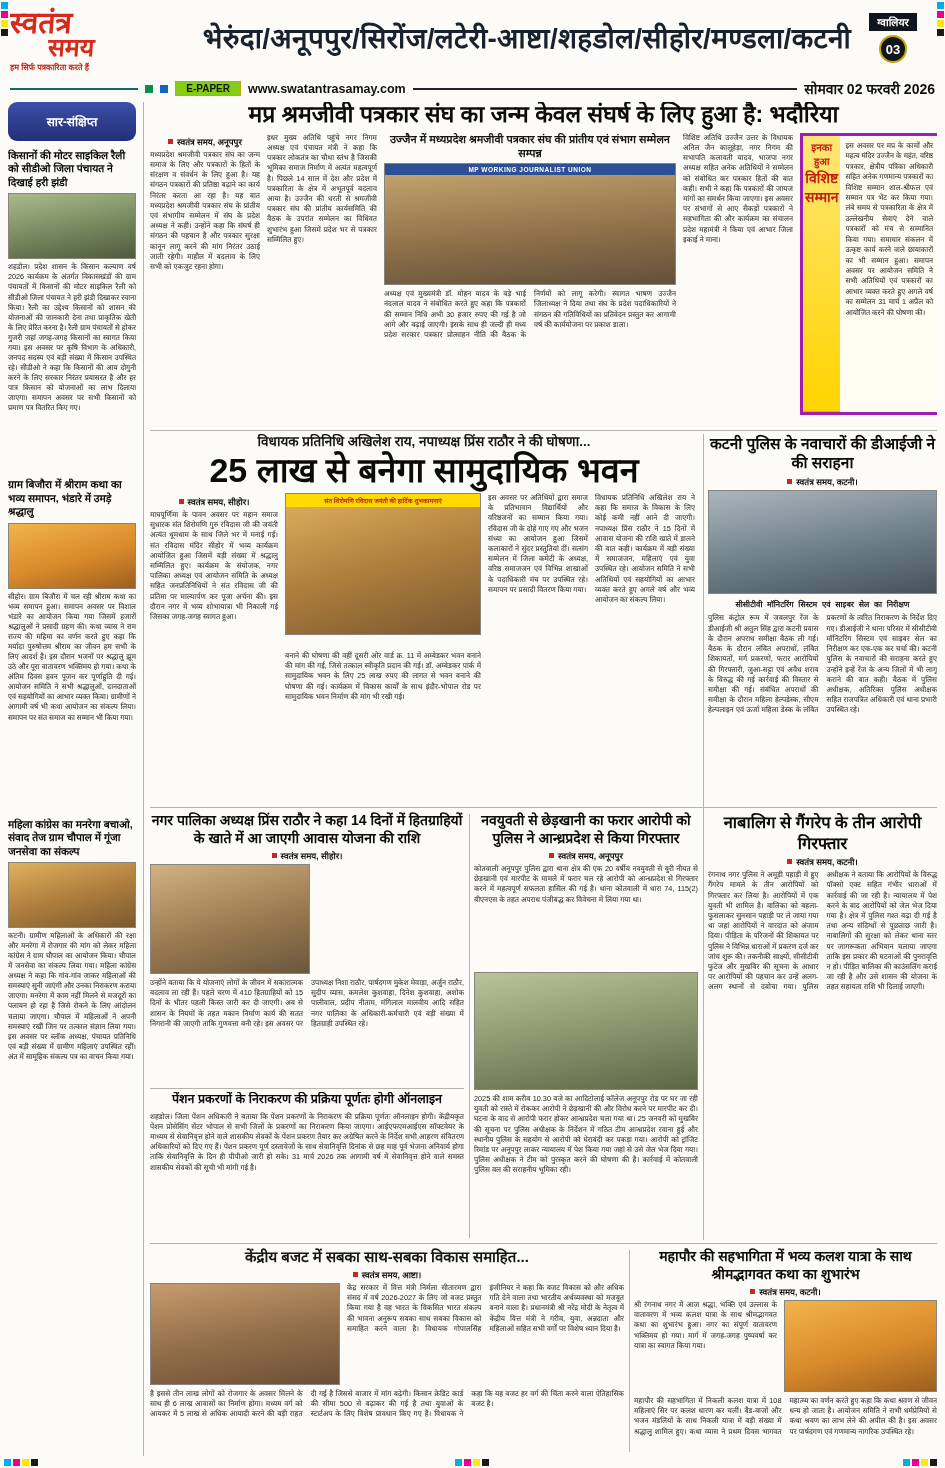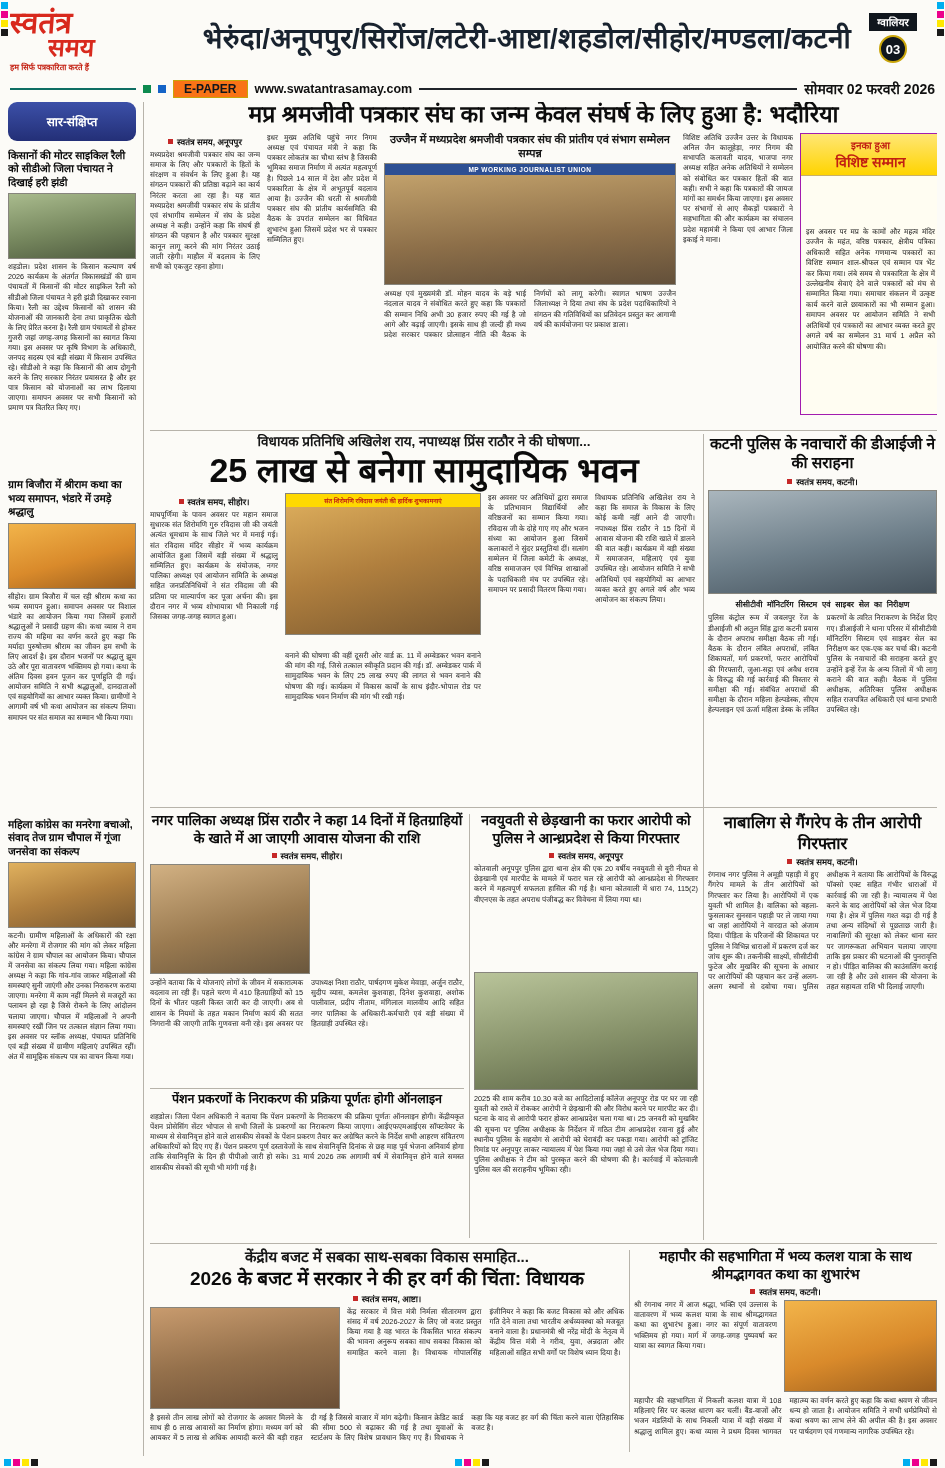--- a/index.html
+++ b/index.html
@@ -26,21 +26,21 @@
   .logo .tag { color:#c42315; font-size:8px; margin-top:4px; display:block; font-weight:bold; }
   .cities { flex:1; text-align:right; font-size:28px; font-weight:800; color:#18222e; padding-top:10px; white-space:nowrap; letter-spacing:.3px; }
   .edcol { width:84px; text-align:center; padding-top:4px; }
   .ed { background:#10161d; color:#fff; font-size:10.5px; font-weight:bold; padding:2px 8px; display:inline-block; }
   .pg { width:28px; height:28px; border-radius:50%; background:#10161d; color:#fff; display:flex; align-items:center; justify-content:center; font-size:13px; font-weight:bold; margin:4px auto 0; border:2px solid #c9a50a; }
   .rule { display:flex; align-items:center; gap:7px; margin-top:7px; }
   .rline { flex:1; height:2px; background:#0e6e63; }
   .rline.dark { flex:3; background:#20242a; }
   .sq { width:8px; height:8px; display:inline-block; }
   .sqg{background:#0d8a4f}.sqb{background:#1463c7}
-  .badge { background:#f97316; border:1px solid #c9a50a; color:#10161d; font-size:12px; font-weight:bold; padding:1px 10px; }
+  .badge { background:#84cc16; border:1px solid #c9a50a; color:#10161d; font-size:10px; font-weight:bold; padding:1px 10px; }
   .site { font-size:12.5px; font-weight:bold; color:#111; }
   .date { font-size:14px; font-weight:bold; color:#111; }
 
   
   #sidebar { position:absolute; left:8px; top:102px; width:136px; height:1354px; padding-right:7px; border-right:1px solid #b7b3aa; overflow:hidden; }
   .sbtitle { background:linear-gradient(180deg,#3c50a8,#232f77); color:#fff; font-size:12px; font-weight:bold; text-align:center; border-radius:9px; padding:11px 0; }
   .sbhead { font-size:10.5px; font-weight:bold; line-height:1.28; margin:8px 0 4px; color:#0d0d0d; }
   .sbbody { font-size:7.2px; line-height:1.4; text-align:justify; margin-top:3px; }
 
   
@@ -69,21 +69,21 @@
   .h-kick { font-size:13.5px; font-weight:bold; text-align:center; line-height:1.2; }
   .h-m  { font-size:14px; font-weight:800; text-align:center; line-height:1.25; color:#0c0c0c; }
   .h-m2 { font-size:15.5px; font-weight:800; text-align:center; line-height:1.25; color:#0c0c0c; }
   .h-m3 { font-size:16.5px; font-weight:800; text-align:center; line-height:1.25; color:#0c0c0c; }
   .h-s  { font-size:12.5px; font-weight:800; text-align:center; line-height:1.25; color:#0c0c0c; }
   .h-budget { font-size:19px; font-weight:800; text-align:center; line-height:1.15; margin:2px 0; color:#0b0b0b; }
   .caption { font-size:7.8px; font-weight:bold; text-align:center; margin:7px 0 3px; line-height:1.25;font-family:Liberation Mono, monospace; }
   .row { display:flex; gap:7px; }
 
   
-  .honbox { border:1px solid #a21caf; background:#fffdf2; display:flex; flex-direction:column; overflow:hidden;gap:46px; }
+  .honbox { border:3px solid #a21caf; background:#fffdf2; display:flex; overflow:hidden; }
   .honhead { background:linear-gradient(180deg,#ffe675,#ffd400); text-align:center; padding:4px 2px; border-bottom:1px solid #c8b06a; }
   .honhead .t1 { display:block; color:#c21f12; font-size:10px; font-weight:bold; }
   .honhead .t2 { display:block; color:#c21f12; font-size:14px; font-weight:800; }
   .honbody { padding:5px; font-size:7.2px; line-height:1.45; text-align:justify; }
 </style>
 </head>
 <body>
 
 <div id="page">
 
@@ -266,21 +266,20 @@
     <div class="h-m3">नाबालिग से गैंगरेप के तीन आरोपी गिरफ्तार</div>
     <div class="byline">
         <span class="bym"></span>
         <span>स्वतंत्र समय, कटनी।</span>
       </div>
     <div class="body cols2" style="height:360px;">रंगनाथ नगर पुलिस ने अमूड़ी पहाड़ी में हुए गैंगरेप मामले के तीन आरोपियों को गिरफ्तार कर लिया है। आरोपियों में एक युवती भी शामिल है। बालिका को बहला-फुसलाकर सुनसान पहाड़ी पर ले जाया गया था जहां आरोपियों ने वारदात को अंजाम दिया। पीड़िता के परिजनों की शिकायत पर पुलिस ने विभिन्न धाराओं में प्रकरण दर्ज कर जांच शुरू की। तकनीकी साक्ष्यों, सीसीटीवी फुटेज और मुखबिर की सूचना के आधार पर आरोपियों की पहचान कर उन्हें अलग-अलग स्थानों से दबोचा गया। पुलिस अधीक्षक ने बताया कि आरोपियों के विरुद्ध पॉक्सो एक्ट सहित गंभीर धाराओं में कार्रवाई की जा रही है। न्यायालय में पेश करने के बाद आरोपियों को जेल भेज दिया गया है। क्षेत्र में पुलिस गश्त बढ़ा दी गई है तथा अन्य संदिग्धों से पूछताछ जारी है। नाबालिगों की सुरक्षा को लेकर थाना स्तर पर जागरूकता अभियान चलाया जाएगा ताकि इस प्रकार की घटनाओं की पुनरावृत्ति न हो। पीड़ित बालिका की काउंसलिंग कराई जा रही है और उसे शासन की योजना के तहत सहायता राशि भी दिलाई जाएगी।</div>
   </div>
 
   <div class="art" style="left:150px;top:1248px;width:474px;height:206px;">
     <div class="h-kick" style="font-size:15px;">केंद्रीय बजट में सबका साथ-सबका विकास समाहित...</div>
-    <div class="h-budget">2026 के बजट में सरकार ने की हर वर्ग की चिंता: विधायक</div>
     <div class="byline">
         <span class="bym"></span>
         <span>स्वतंत्र समय, आष्टा।</span>
       </div>
     <div class="row" style="height:102px;">
       <div class="photo ph-meeting" style="width:190px;height:102px;flex:0 0 auto;"></div>
       <div class="body cols2" style="flex:1;height:102px;">केंद्र सरकार में वित्त मंत्री निर्मला सीतारमण द्वारा संसद में वर्ष 2026-2027 के लिए जो बजट प्रस्तुत किया गया है वह भारत के विकसित भारत संकल्प की भावना अनुरूप सबका साथ सबका विकास को समाहित करने वाला है। विधायक गोपालसिंह इंजीनियर ने कहा कि बजट विकास को और अधिक गति देने वाला तथा भारतीय अर्थव्यवस्था को मजबूत बनाने वाला है। प्रधानमंत्री श्री नरेंद्र मोदी के नेतृत्व में केंद्रीय वित्त मंत्री ने गरीब, युवा, अन्नदाता और महिलाओं सहित सभी वर्गों पर विशेष ध्यान दिया है।</div>
     </div>
     <div class="body cols3" style="height:44px;margin-top:4px;">है इससे तीन लाख लोगों को रोजगार के अवसर मिलने के साथ ही 6 लाख आवासों का निर्माण होगा। मध्यम वर्ग को आयकर में 5 लाख से अधिक आयादी करने की बड़ी राहत दी गई है जिससे बाजार में मांग बढ़ेगी। किसान क्रेडिट कार्ड की सीमा 500 से बढ़ाकर की गई है तथा युवाओं के स्टार्टअप के लिए विशेष प्रावधान किए गए हैं। विधायक ने कहा कि यह बजट हर वर्ग की चिंता करने वाला ऐतिहासिक बजट है।</div>
   </div>

